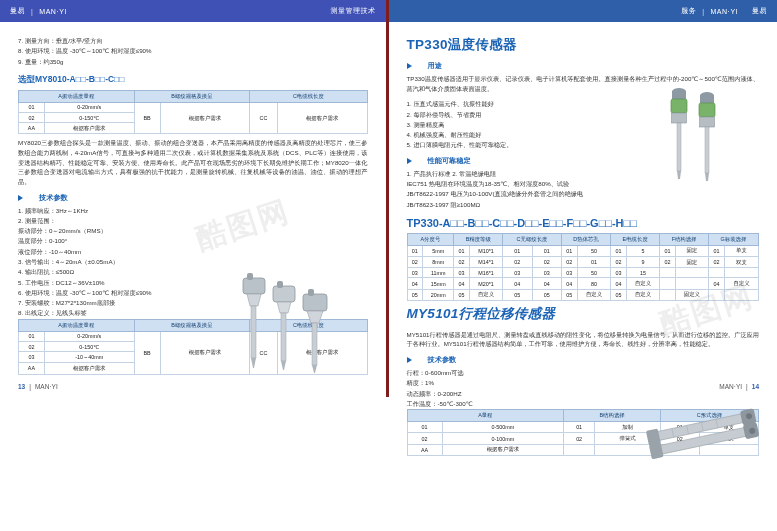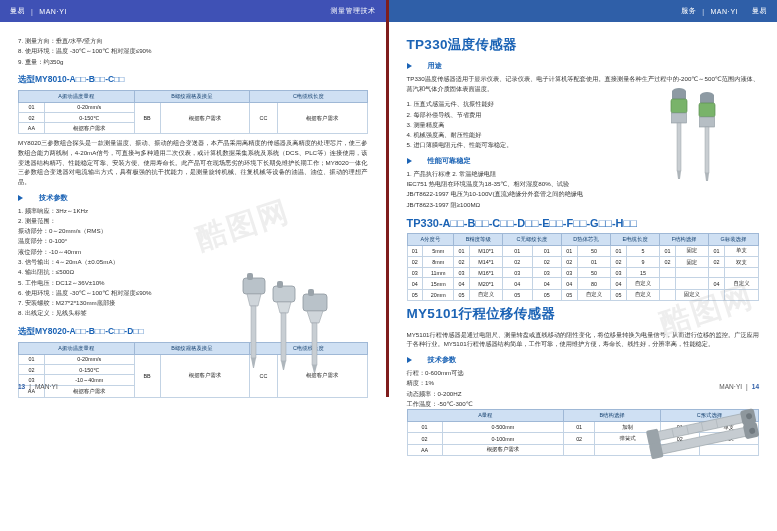--- a/index.html
+++ b/index.html
@@ -104,21 +104,20 @@
           <p>   温度部分：0-100°</p>
           <p>   液位部分：-10～40mm</p>
           <p>3. 信号输出：4～20mA（±0.05mA）</p>
           <p>4. 输出阻抗：≤500Ω</p>
           <p>5. 工作电压：DC12～36V±10%</p>
           <p>6. 使用环境：温度 -30℃～100℃   相对湿度≤90%</p>
           <p>7. 安装螺纹：M27*2*130mm底部接</p>
           <p>8. 出线定义：见线头标签</p>
         </div>
 
-        <div class="modelline">选型MY8020-A□□-B□□-C□□-D□□</div>
 
         <div class="t-wrap">
           <table class="spec">
             <tbody>
                 <tr>
               <th colspan="2">A振动温度量程</th>
               <th colspan="2">B螺纹规格及接呈</th>
               <th colspan="2">C电缆线长度</th>
             </tr>
             <tr>
@@ -312,21 +311,21 @@
               <td>自定义</td>
               <td></td>
               <td>固定义</td>
               <td></td>
               <td></td>
             </tr>
           </tbody>
             </table>
         </div>
 
-        <h1 class="sect" style="">MY5101行程位移传感器</h1>
+        <h1 class="sect" style="font-style:italic;">MY5101行程位移传感器</h1>
         <p class="para" style="width:100%;">MY5101行程传感器是通过电阻尺、测量转盘或直线移动的阻性变化，将位移量转换为电量信号，从而进行位移的监控。广泛应用于各种行业。MY5101行程传感器结构简单，工作可靠，使用维护方便，寿命长、线性好，分辨率高，性能稳定。</p>
 
         <div class="bluehead">
           <span class="tri"></span>
           <span>技术参数</span>
         </div>
         <div class="tiny" style="width:150px">
           <p>行程：0-600mm可选</p>
           <p>精度：1%</p>
           <p>动态频率：0-200HZ</p>

